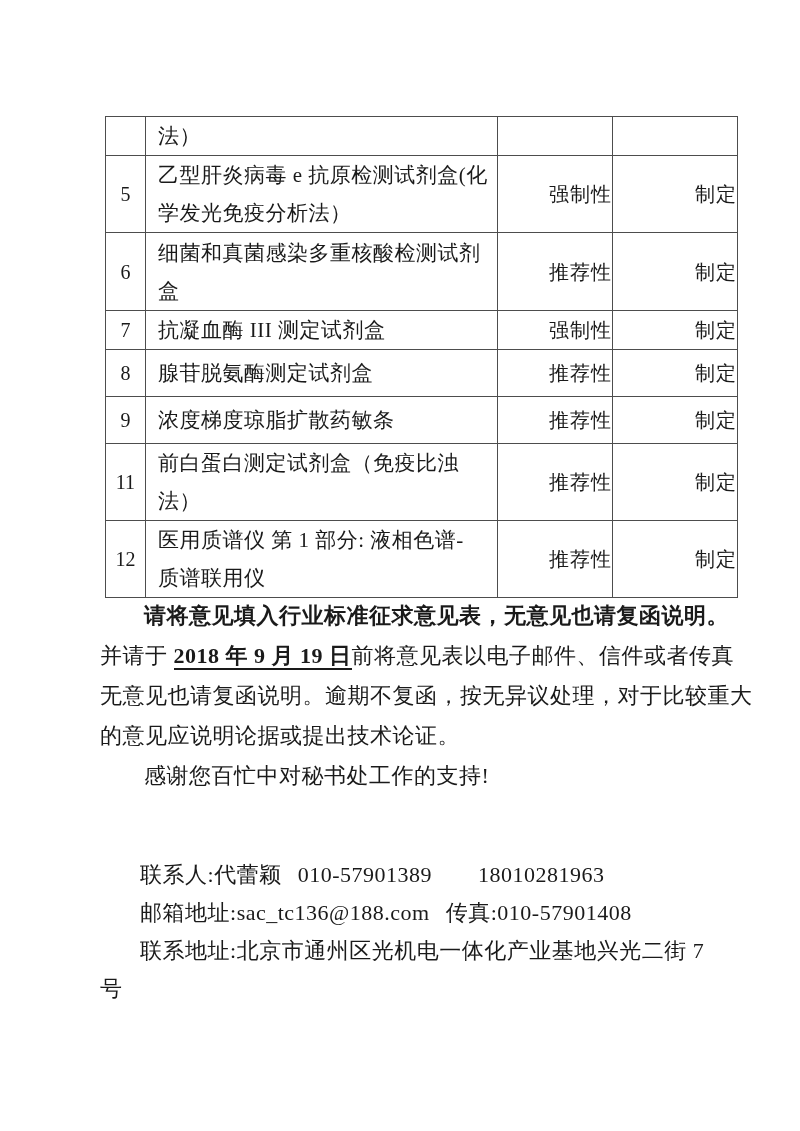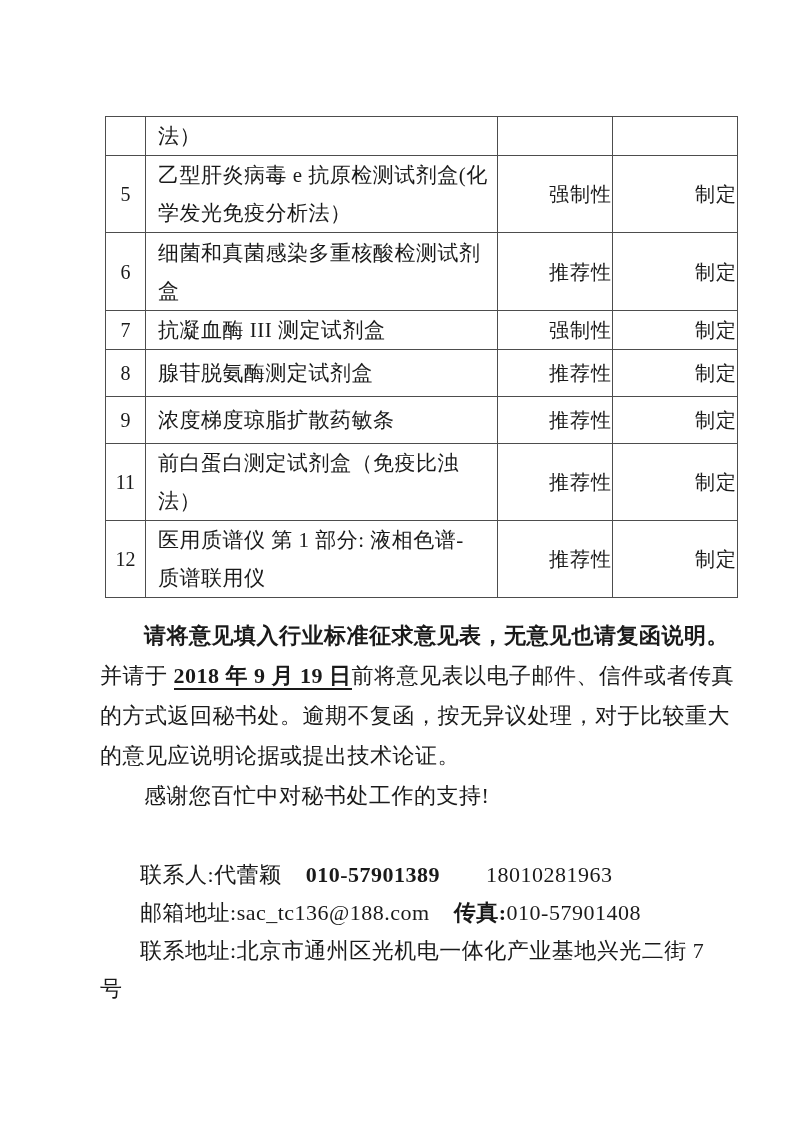--- a/index.html
+++ b/index.html
@@ -63,21 +63,21 @@
   tr.rh47 td{height:47px;}
   tr.rh49 td{height:49px;}
   tr.rh76 td{height:76px;}
   tr.rh78 td{height:78px;}
   tr.rh74 td{height:74px;}
 
   
   .notice-block{
     position:absolute;
     left:100px;
-    top:616px;
+    top:596px;
     width:610px;
     font-size:22px;
     line-height:40px;
     letter-spacing:0.5px;
   }
   .line{white-space:nowrap;}
   .indent{padding-left:44px;}
   .bold{font-weight:bold;}
   .date-underline{
     font-weight:bold;
@@ -89,21 +89,21 @@
     left:100px;
     top:856px;
     width:640px;
     font-size:22px;
     line-height:38px;
     letter-spacing:0.5px;
   }
   .contact-line{padding-left:40px;white-space:nowrap;}
   .contact-line.no-indent{padding-left:0;}
   .gap-sm{}
-  .gap-md{margin-left:24px;font-weight:bold;}
+  .gap-md{margin-left:16px;}
   .gap-lg{margin-left:46px;text-align:center;}
 </style>
 </head>
 <body>
 
 <div class="page">
 
   <div class="table-wrap">
     <table class="std-table">
       <colgroup>
@@ -164,21 +164,21 @@
           <td class="type-cell">推荐性</td>
           <td class="action-cell">制定</td>
         </tr>
       </tbody>
     </table>
   </div>
 
   <div class="notice-block">
     <div class="line indent bold">请将意见填入行业标准征求意见表，无意见也请复函说明。</div>
     <div class="line"><span>并请于 </span><span class="date-underline">2018 年 9 月 19 日</span><span>前将意见表以电子邮件、信件或者传真</span></div>
-    <div class="line">的方式返回秘书处。逾期不复函，按无异议处理，对于比较重大</div>
+    <div class="line">无意见也请复函说明。逾期不复函，按无异议处理，对于比较重大</div>
     <div class="line">的意见应说明论据或提出技术论证。</div>
     <div class="line indent">感谢您百忙中对秘书处工作的支持!</div>
   </div>
 
   <div class="contact-block">
     <div class="contact-line">
       <span>联系人:</span><span>代蕾颖</span><span class="gap-md">010-57901389</span><span class="gap-lg">18010281963</span>
     </div>
     <div class="contact-line">
       <span>邮箱地址:</span><span class="gap-sm">sac_tc136@188.com</span><span class="gap-md">传真:</span><span class="gap-sm">010-57901408</span>

